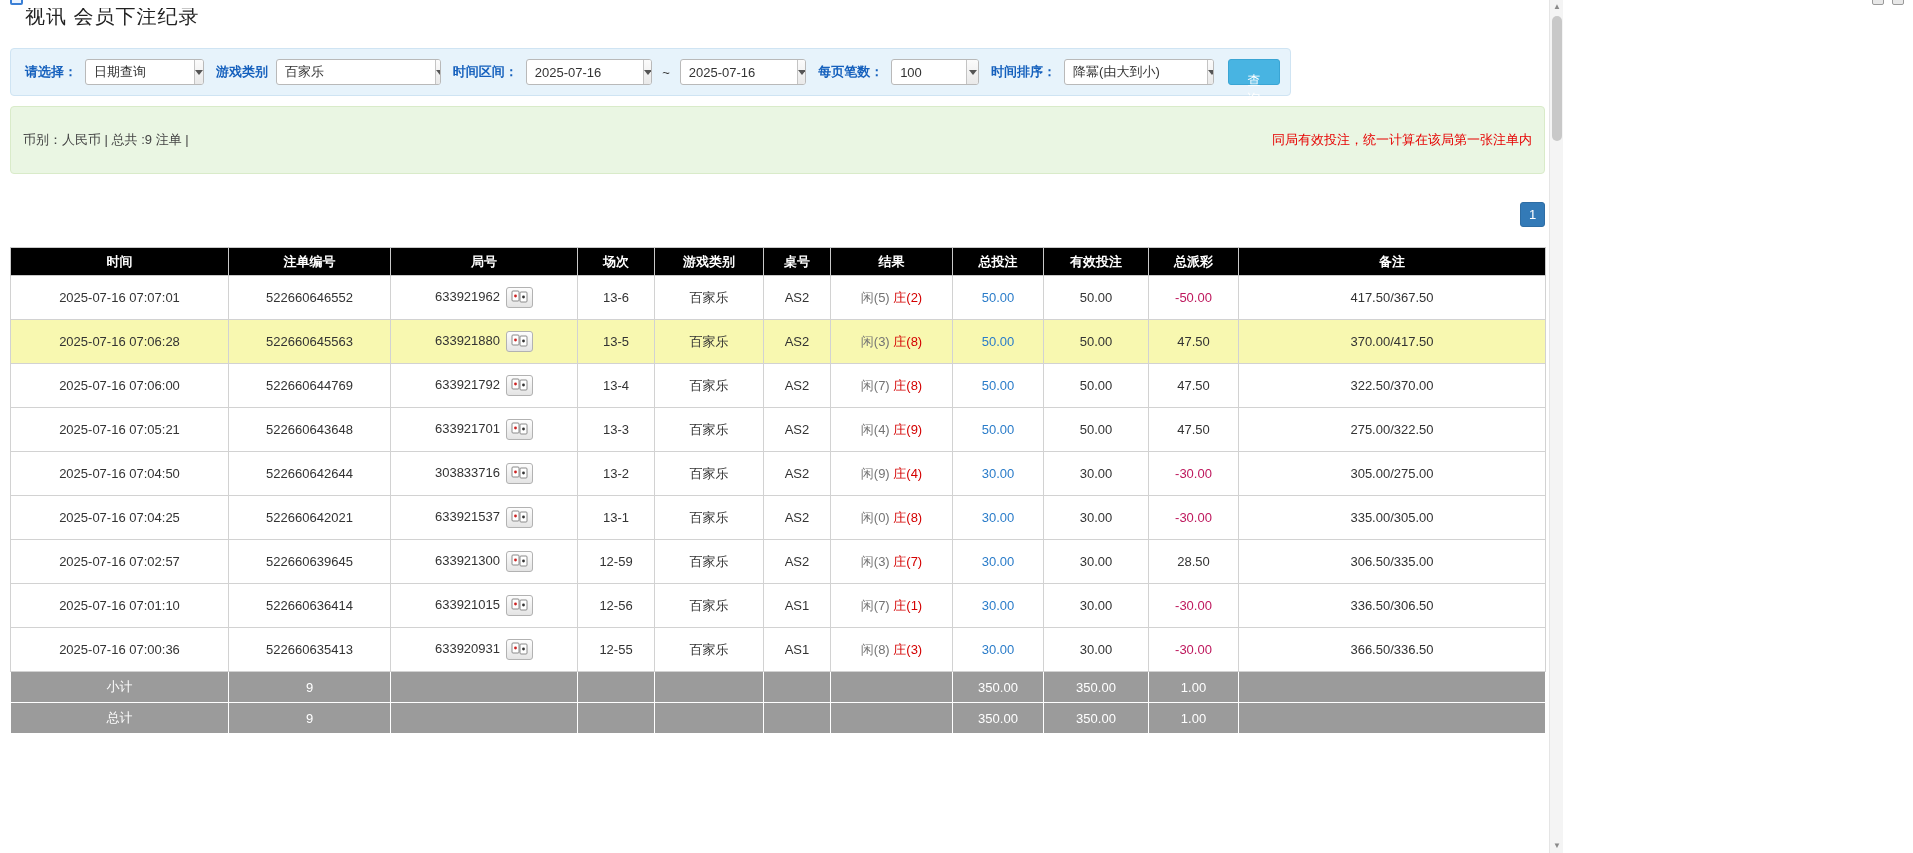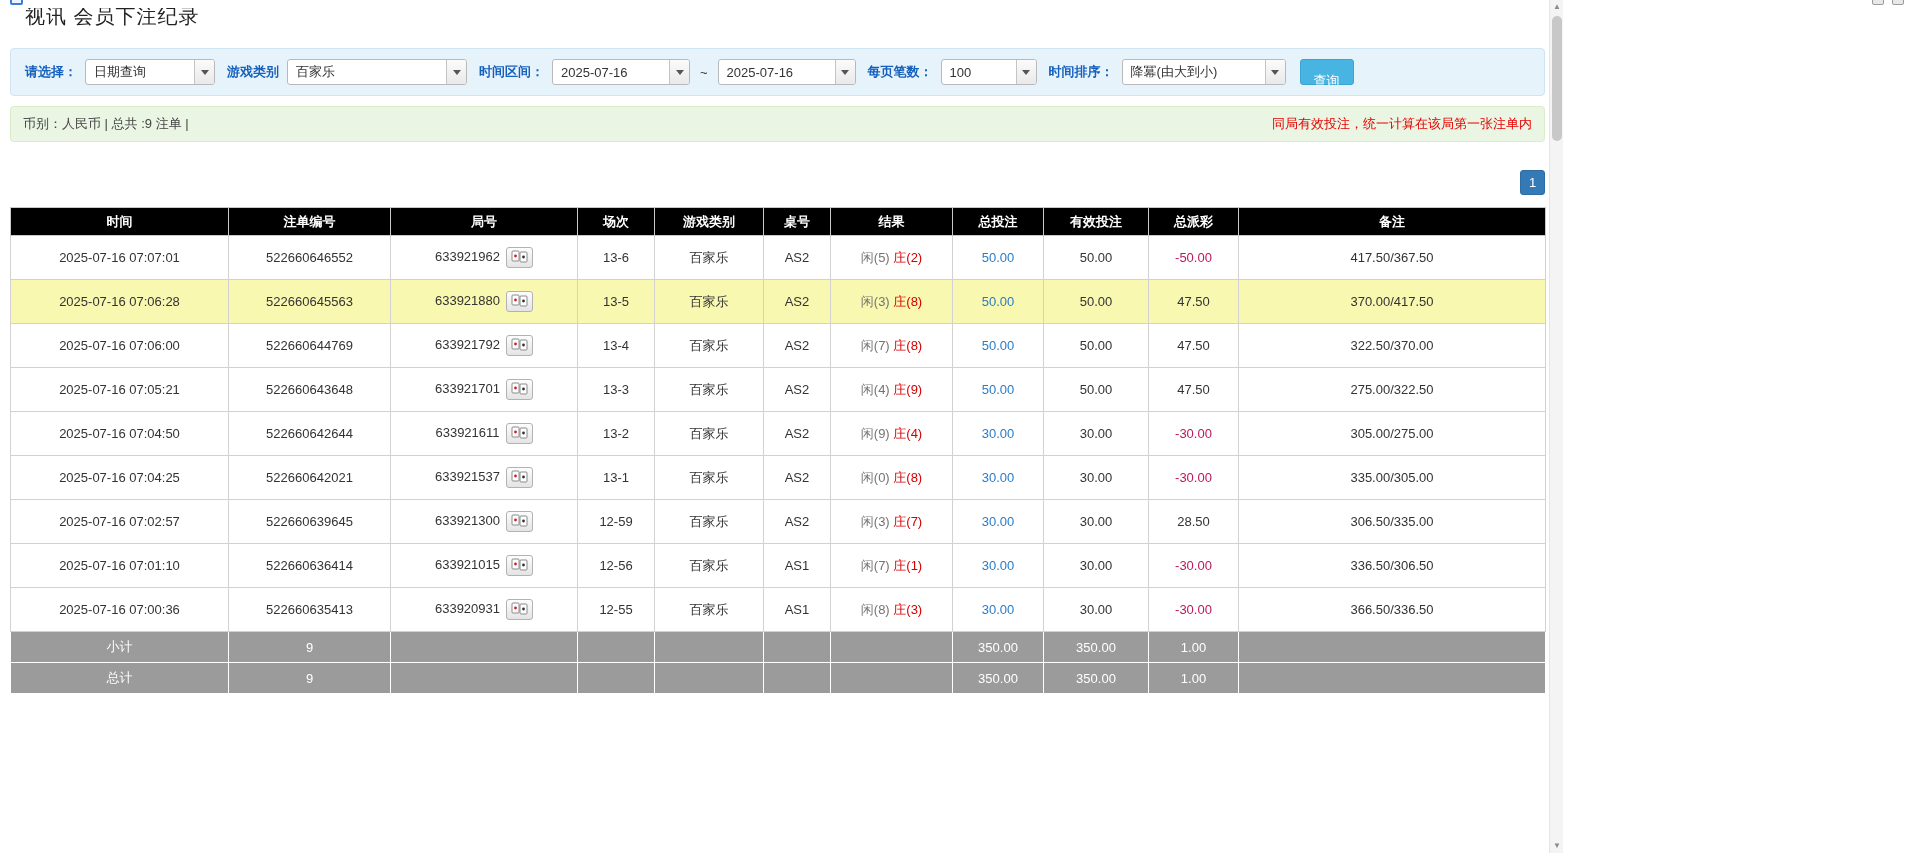--- a/index.html
+++ b/index.html
@@ -25,21 +25,21 @@
     width: 12px; height: 12px; display: inline-block;
     border: 1px solid #9a9a9a; background: #e8e8e8; border-radius: 2px;
   }
 
   
   .title-clip { height: 26px; overflow: hidden; margin-left: 10px; }
   .page-title { margin: -5px 0 0 15px; font-size: 20px; font-weight: 400; color: #222; letter-spacing: 1px; }
 
   
   .filter-bar {
-    width: 1535px; margin: 14px 16px 0 10px;
+    width: 1281px; margin: 14px 16px 0 10px;
     background: #e7f3fb; border: 1px solid #cfe4f3; border-radius: 4px;
     padding: 10px 10px; display: flex; align-items: center; gap: 8px;
   }
   .filter-label { color: #1560bd; font-weight: bold; white-space: nowrap; margin-left: 4px; }
   .combo { display: inline-flex; align-items: stretch; height: 26px; background: #fff; border: 1px solid #b9b9b9; border-radius: 3px; overflow: hidden; justify-content: space-between; }
   .combo input {
     border: none; outline: none; height: 24px; padding: 0 8px;
     font-size: 13px; color: #333; background: transparent;
     font-family: "Liberation Sans", "DejaVu Sans", sans-serif;
   }
@@ -59,35 +59,35 @@
     height: 26px; padding: 12px 13px; margin-left: 6px;
     background: #48b4e2; color: #fff; border: 1px solid #3aa5d4; border-radius: 3px;
     font-size: 13px; cursor: pointer;
     font-family: "Liberation Sans", "DejaVu Sans", sans-serif;
   }
 
   
   .summary-bar {
     width: 1535px; margin: 10px 0 0 10px;
     background: #eaf6e3; border: 1px solid #d9ebc9; border-radius: 4px;
-    padding: 8px 12px; display: flex; justify-content: space-between; align-items: center;
+    padding: 24px 12px; display: flex; justify-content: space-between; align-items: center;
     color: #444;
   }
   .notice { color: #e60000; }
 
   
   .pagination-row { width: 1535px; margin: 28px 0 0 10px; text-align: right; }
   .page-btn {
     width: 25px; height: 25px; background: #337ab7; color: #fff;
     border: 1px solid #2e6da4; border-radius: 3px; font-size: 13px; cursor: pointer;
   }
 
   
   table.records {
-    width: 1535px; margin: 12px 0 0 10px;
+    width: 1535px; margin: 20px 0 0 10px;
     border-collapse: collapse; table-layout: fixed;
     font-size: 13px;
   }
   table.records th {
     background: #000; color: #fff; font-weight: bold;
     height: 28px; border: 1px solid #c9c9c9; padding: 0 4px;
   }
   table.records td {
     height: 44px; border: 1px solid #d2d2d2; background: #fff;
     text-align: center; padding: 0 6px; overflow: hidden; white-space: nowrap;
@@ -296,21 +296,21 @@
     </td>
     <td><a class="bet-link">50.00</a></td>
     <td>50.00</td>
     <td>47.50</td>
     <td>275.00/322.50</td>
   </tr>
       <tr>
     <td>2025-07-16 07:04:50</td>
     <td>522660642644</td>
     <td>
-      <span>633921611</span><button class="card-btn"><svg width="17" height="13" viewBox="0 0 17 13">
+      <span>303833716</span><button class="card-btn"><svg width="17" height="13" viewBox="0 0 17 13">
               <rect x="1" y="1" width="7" height="10" rx="1" fill="#ffffff" stroke="#8a8a8a"></rect>
               <circle cx="4.5" cy="6" r="1.4" fill="#cc2222"></circle>
               <rect x="9" y="2" width="7" height="10" rx="1" fill="#ffffff" stroke="#8a8a8a"></rect>
               <circle cx="12.5" cy="7" r="1.4" fill="#333333"></circle>
             </svg></button>
     </td>
     <td>13-2</td>
     <td>百家乐</td>
     <td>AS2</td>
     <td>

